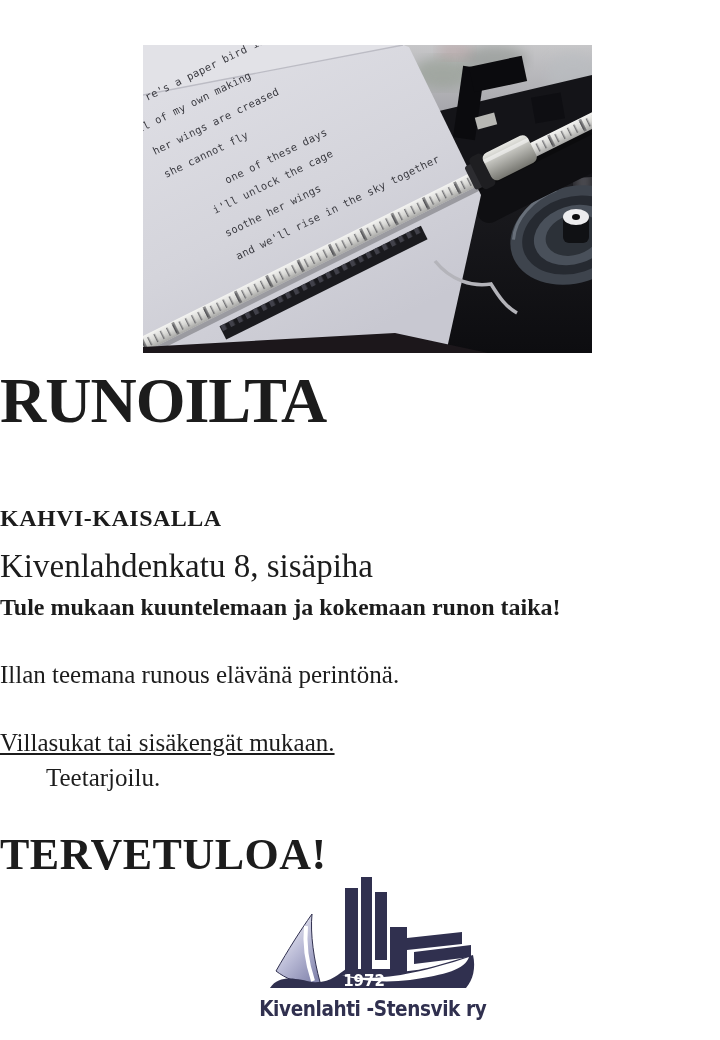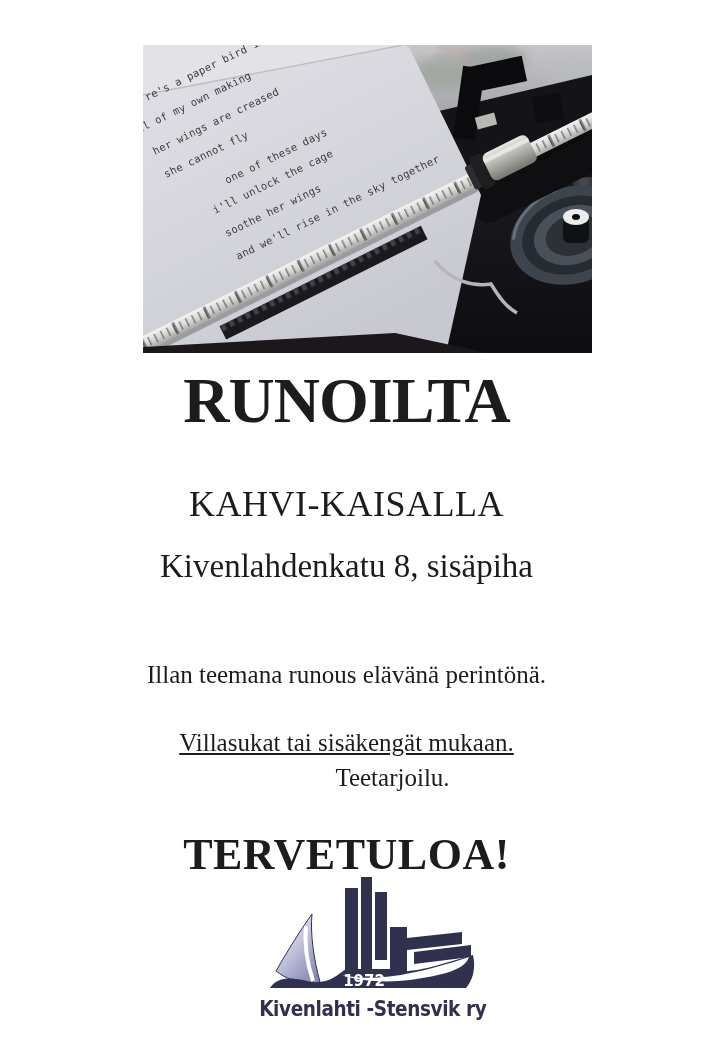--- a/index.html
+++ b/index.html
@@ -21,26 +21,26 @@
   .photo svg{display:block;}
   .poemline{
     font-family:"DejaVu Sans Mono",monospace;
     font-size:10.5px;
     letter-spacing:.3px;
     fill:#3a3a40;
   }
 
   
   .line{
-    position:absolute;left:0;width:693px;text-align:center;
+    position:absolute;left:0;width:693px;text-align:left;
     white-space:nowrap;
   }
   .l-title   {top:364px;font-size:64px;font-weight:bold;letter-spacing:-1px;}
   .l-date    {top:452px;font-size:35px;font-weight:bold;letter-spacing:-.5px;}
-  .l-venue   {top:483px;font-size:36px;font-weight:normal;letter-spacing:.5px;}
+  .l-venue   {top:505px;font-size:24px;font-weight:bold;letter-spacing:.5px;}
   .l-address {top:548px;font-size:33px;}
   .l-tagline {top:594px;font-size:24px;font-weight:bold;}
   .l-theme   {top:661px;font-size:25px;}
   .l-items   {top:729px;font-size:25px;text-decoration:underline;}
   .l-tea     {top:764px;font-size:25px;padding-left:46px;}
   .l-welcome {top:829px;font-size:44px;font-weight:bold;letter-spacing:.5px;}
 
   
   .logo{
     position:absolute;left:50%;top:874px;transform:translateX(-50%);
@@ -182,20 +182,21 @@
         <rect x="342" y="106" width="50" height="4" fill="#ffffff" opacity=".5"></rect>
       </g>
 
       <path d="M0,302 L252,288 L345,308 L0,308 Z" fill="#1c171b"></path>
     </svg>
   </div>
 
   <div class="line l-title">RUNOILTA</div>
   <div class="line l-venue">KAHVI-KAISALLA</div>
   <div class="line l-address">Kivenlahdenkatu 8, sisäpiha</div>
+  <div class="line l-tagline">Tule mukaan kuuntelemaan ja kokemaan runon taika!</div>
   <div class="line l-theme">Illan teemana runous elävänä perintönä.</div>
   <div class="line l-items">Villasukat tai sisäkengät mukaan.</div>
   <div class="line l-tea">Teetarjoilu.</div>
   <div class="line l-welcome">TERVETULOA!</div>
 
   <div class="logo">
     <svg viewBox="0 0 230 120" width="230" height="120">
       <defs>
         <linearGradient id="sailG" x1="0.1" y1="0" x2="0.8" y2="1">
           <stop offset="0" stop-color="#ffffff"></stop>

